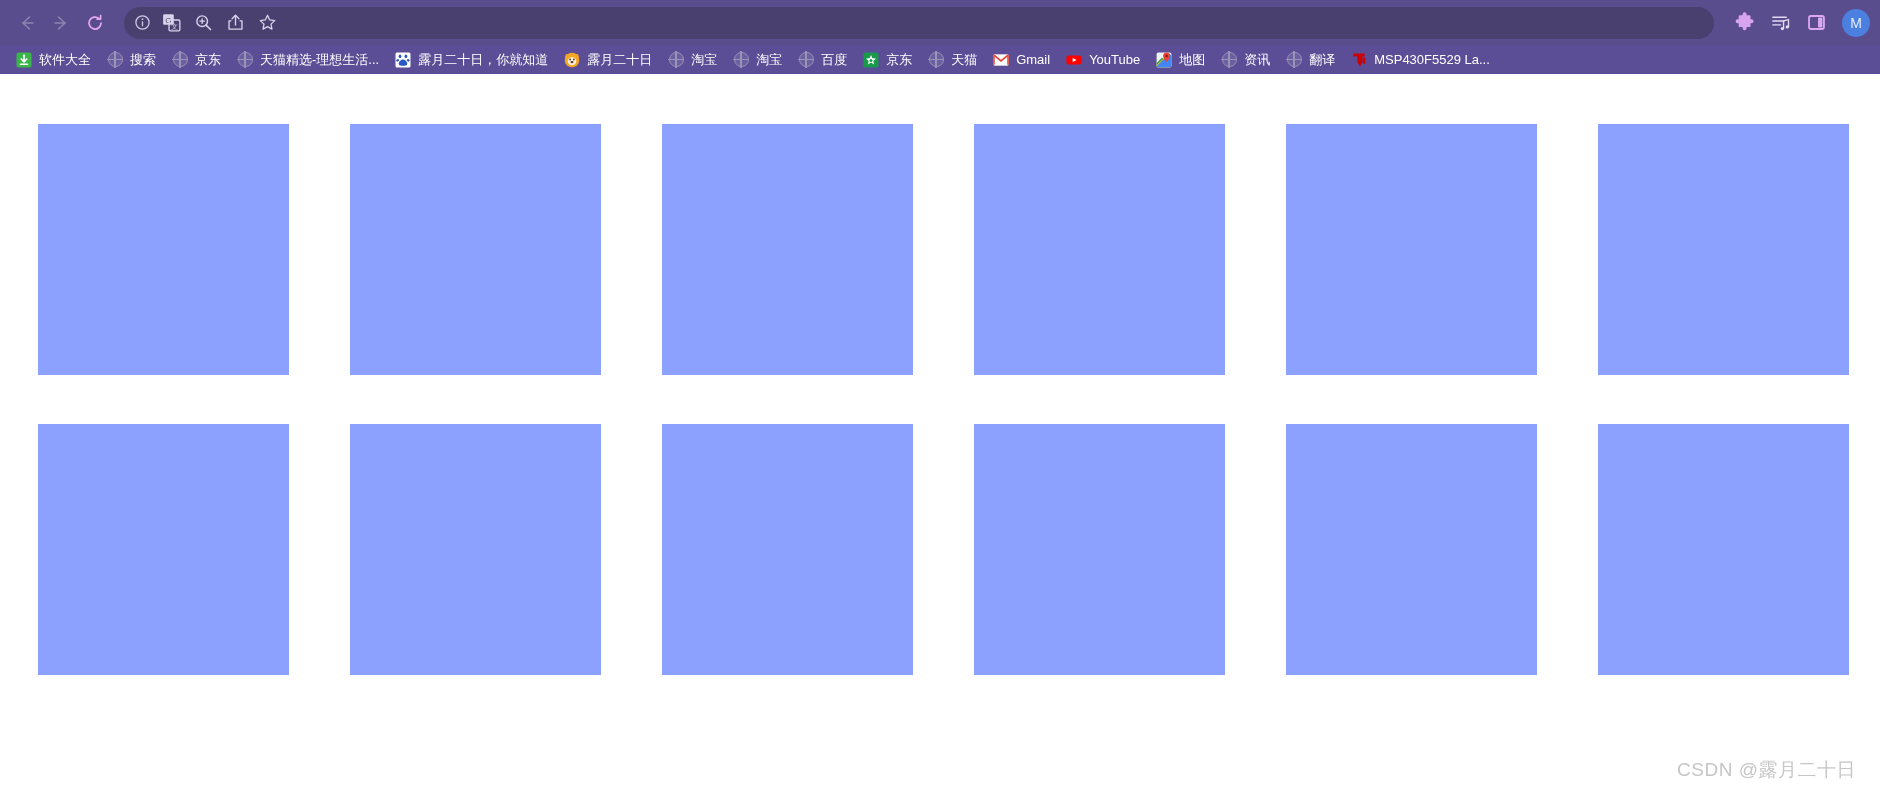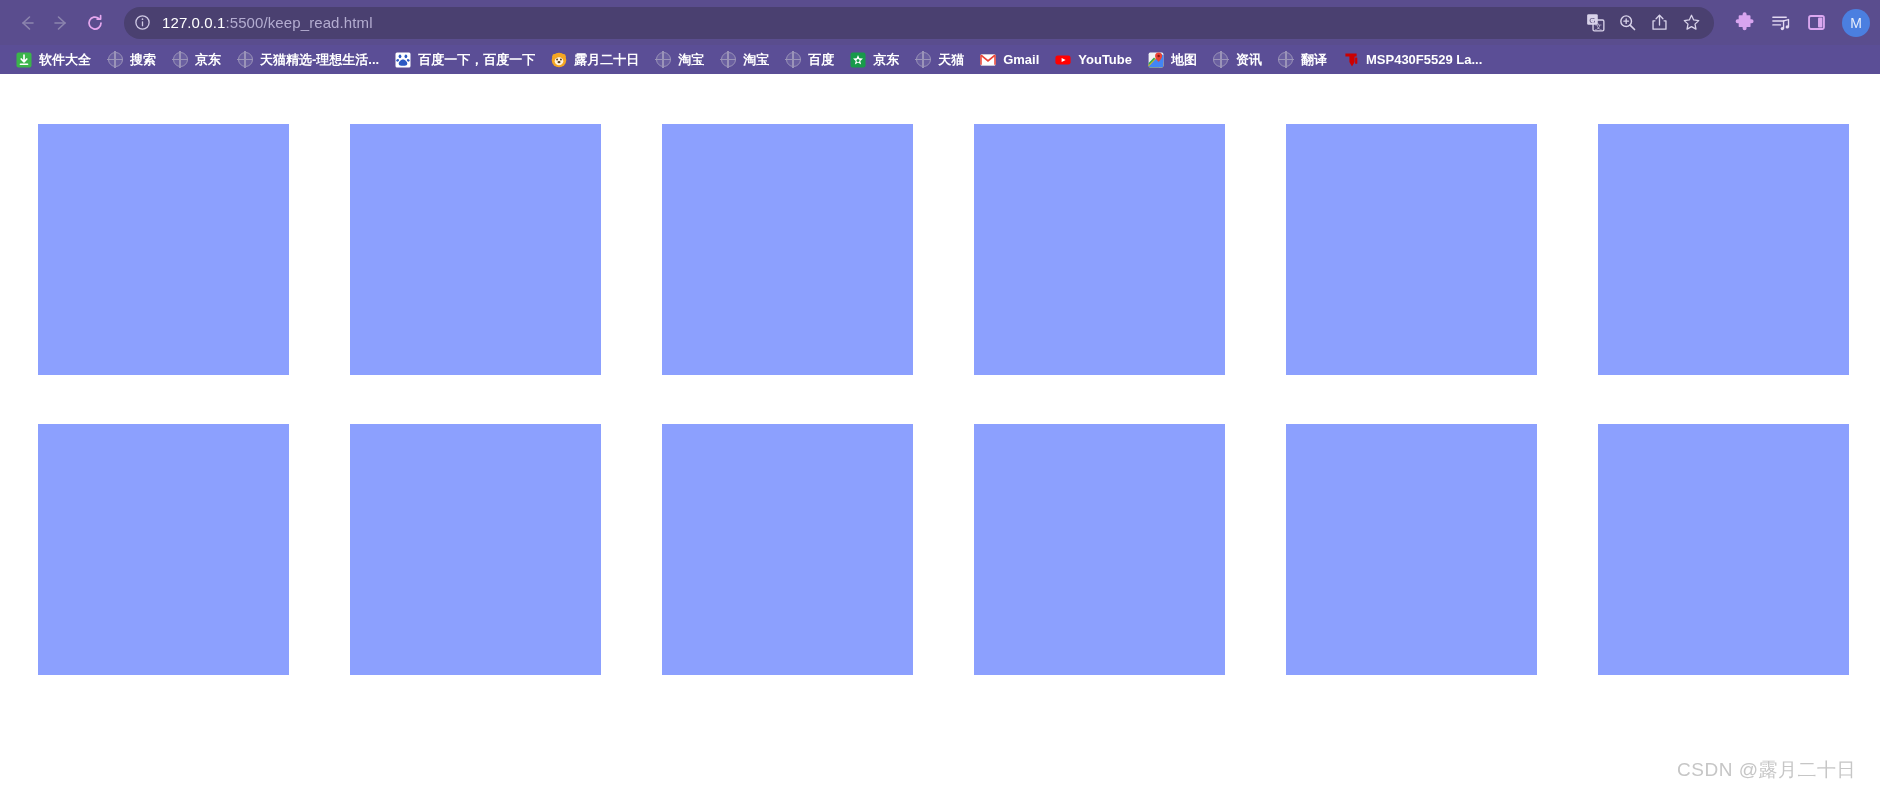--- a/index.html
+++ b/index.html
@@ -128,21 +128,20 @@
   
   .bookmarks-bar {
     height: 29px;
     background: #5b4e96;
     display: flex;
     align-items: center;
     padding: 0 8px;
     gap: 0px;
     overflow: hidden;
     white-space: nowrap;
-    font-weight: bold;
   }
 
   .bookmark {
     display: flex;
     align-items: center;
     height: 24px;
     padding: 0 8px;
     border-radius: 4px;
     cursor: pointer;
     flex: 0 0 auto;
@@ -254,23 +253,20 @@
     </div>
 
     <div class="omnibox">
       <div class="omni-info" title="View site information">
         <svg width="17" height="17" viewBox="0 0 17 17">
           <circle cx="8.5" cy="8.5" r="6.6" fill="none" stroke="#cfc9e4" stroke-width="1.3"></circle>
           <rect x="7.85" y="7.2" width="1.3" height="5.1" rx="0.6" fill="#cfc9e4"></rect>
           <circle cx="8.5" cy="5.2" r="0.85" fill="#cfc9e4"></circle>
         </svg>
       </div>
-      <div class="omni-url">
-        <span class="host">127.0.0.1</span><span class="rest">:5500/keep_read.html</span>
-      </div>
       <div class="omni-actions">
 
         <div class="omni-icon" title="Translate this page">
           <svg width="19" height="19" viewBox="0 0 20 20">
             <rect x="1.2" y="1.2" width="11.2" height="11.2" rx="1.4" fill="#d9d3ea"></rect>
             <text x="6.8" y="10.1" font-size="8.4" text-anchor="middle" fill="#4a4070" font-family="'Liberation Sans',sans-serif">G</text>
             <rect x="7.4" y="7.4" width="11.4" height="11.4" rx="1.4" fill="none" stroke="#d9d3ea" stroke-width="1.4"></rect>
             <text x="13.1" y="16.9" font-size="7.4" text-anchor="middle" fill="#d9d3ea" font-family="'Liberation Sans',sans-serif">文</text>
           </svg>
         </div>
@@ -370,21 +366,21 @@
       <span class="bm-icon">
         <svg width="16" height="16" viewBox="0 0 16 16">
           <rect x="0.5" y="0.5" width="15" height="15" rx="1.5" fill="#ffffff"></rect>
           <ellipse cx="5.0" cy="4.3" rx="1.35" ry="1.9" fill="#2b59c3"></ellipse>
           <ellipse cx="10.9" cy="4.3" rx="1.35" ry="1.9" fill="#2b59c3"></ellipse>
           <ellipse cx="2.6" cy="8.3" rx="1.5" ry="1.25" fill="#2b59c3" transform="rotate(-20 2.6 8.3)"></ellipse>
           <ellipse cx="13.3" cy="8.3" rx="1.5" ry="1.25" fill="#2b59c3" transform="rotate(20 13.3 8.3)"></ellipse>
           <path d="M8 7.6 c2.5 0 4.3 2.6 4.3 4.1 c0 1.3 -1.2 2 -2.6 2 h-3.4 c-1.4 0 -2.6 -0.7 -2.6 -2 c0 -1.5 1.8 -4.1 4.3 -4.1 z" fill="#2b59c3"></path>
         </svg>
       </span>
-      <span class="bm-label">百度一下，百度一下</span>
+      <span class="bm-label">露月二十日，你就知道</span>
     </div>
 
     <div class="bookmark">
       <span class="bm-icon">
         <svg width="16" height="16" viewBox="0 0 16 16">
           <circle cx="8" cy="8" r="7.3" fill="#f5a623"></circle>
           <circle cx="3.4" cy="4.2" r="2.1" fill="#f5a623"></circle>
           <circle cx="12.6" cy="4.2" r="2.1" fill="#f5a623"></circle>
           <ellipse cx="8" cy="9.2" rx="4.3" ry="4" fill="#fff3e0"></ellipse>
           <circle cx="6.1" cy="7.5" r="0.95" fill="#5a3a12"></circle>

